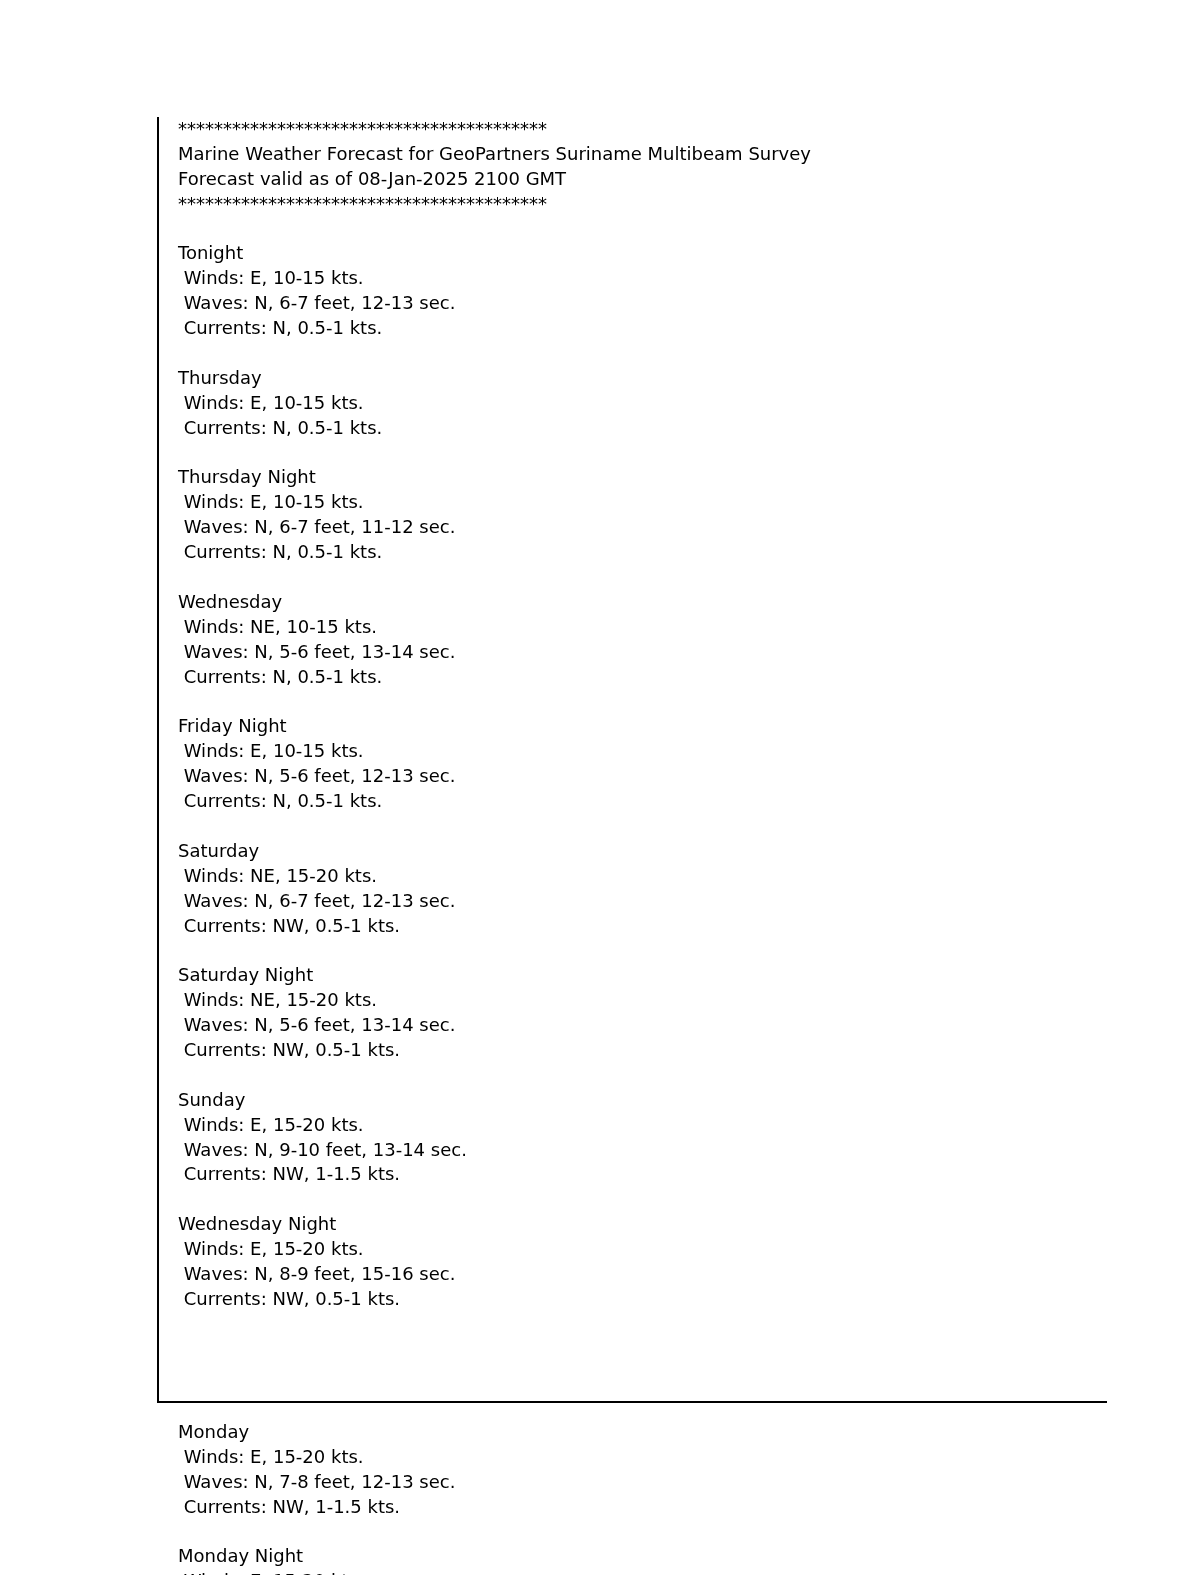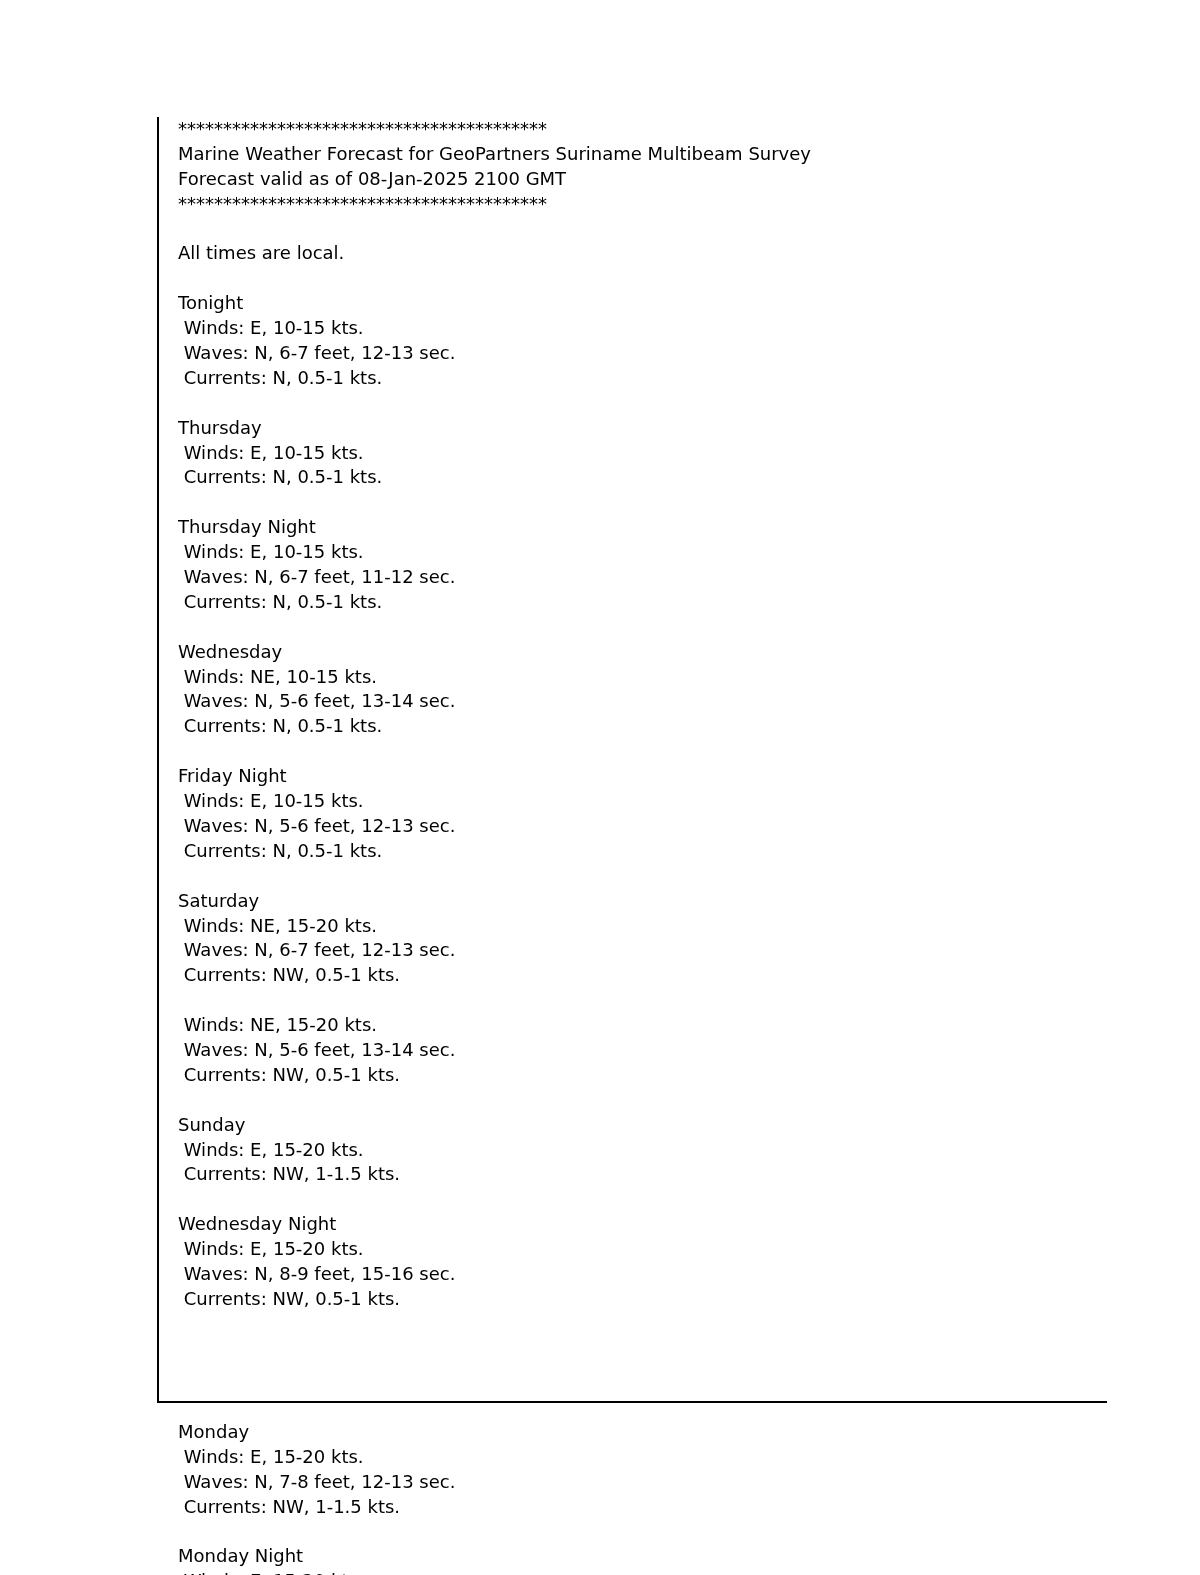--- a/index.html
+++ b/index.html
@@ -51,21 +51,20 @@
 </style>
 </head>
 <body>
 
 <div class="text-frame">
   <div class="line">*****************************************</div>
   <div class="line">Marine Weather Forecast for GeoPartners Suriname Multibeam Survey</div>
   <div class="line">Forecast valid as of 08-Jan-2025 2100 GMT</div>
   <div class="line">*****************************************</div>
 
-  <div class="line note-line">All times are local.</div>
 
   <div class="forecast-block">
     <div class="line">Tonight</div>
     <div class="line"> Winds: E, 10-15 kts.</div>
     <div class="line"> Waves: N, 6-7 feet, 12-13 sec.</div>
     <div class="line"> Currents: N, 0.5-1 kts.</div>
   </div>
 
   <div class="forecast-block">
     <div class="line">Thursday</div>
@@ -95,28 +94,30 @@
   </div>
 
   <div class="forecast-block">
     <div class="line">Saturday</div>
     <div class="line"> Winds: NE, 15-20 kts.</div>
     <div class="line"> Waves: N, 6-7 feet, 12-13 sec.</div>
     <div class="line"> Currents: NW, 0.5-1 kts.</div>
   </div>
 
   <div class="forecast-block">
+    <div class="line">Saturday Night</div>
     <div class="line"> Winds: NE, 15-20 kts.</div>
     <div class="line"> Waves: N, 5-6 feet, 13-14 sec.</div>
     <div class="line"> Currents: NW, 0.5-1 kts.</div>
   </div>
 
   <div class="forecast-block">
     <div class="line">Sunday</div>
     <div class="line"> Winds: E, 15-20 kts.</div>
+    <div class="line"> Waves: N, 9-10 feet, 13-14 sec.</div>
     <div class="line"> Currents: NW, 1-1.5 kts.</div>
   </div>
 
   <div class="forecast-block">
     <div class="line">Wednesday Night</div>
     <div class="line"> Winds: E, 15-20 kts.</div>
     <div class="line"> Waves: N, 8-9 feet, 15-16 sec.</div>
     <div class="line"> Currents: NW, 0.5-1 kts.</div>
   </div>
 </div>

